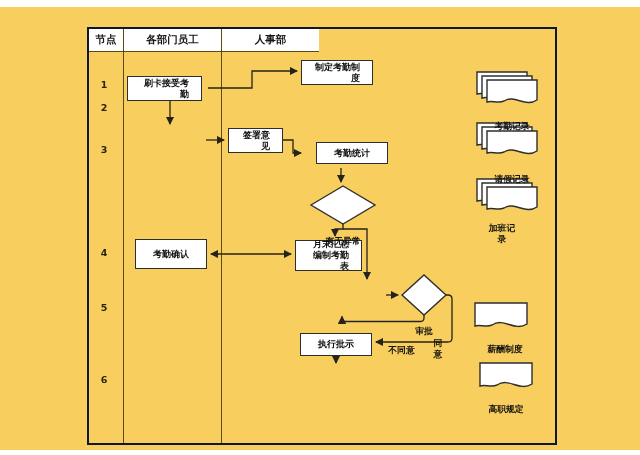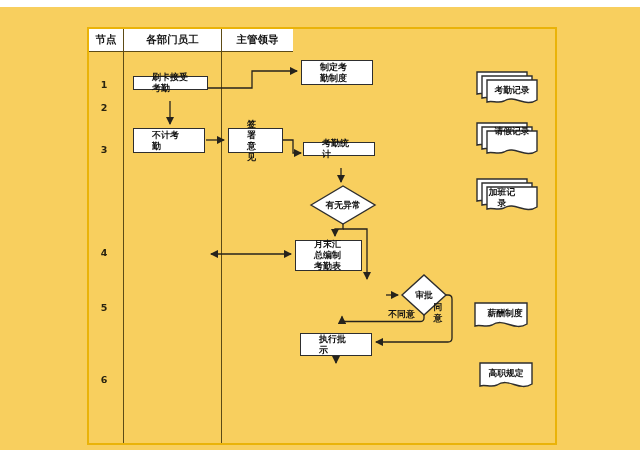--- a/index.html
+++ b/index.html
@@ -1,32 +1,32 @@
 <!DOCTYPE html>
 <html><head>
 <meta charset="utf-8">
 <style>
   html,body{margin:0;padding:0;}
   #canvas{position:relative;width:640px;height:455px;background:#ffffff;overflow:hidden;
           font-family:"DejaVu Sans",sans-serif;}
   #yellow{position:absolute;left:0;top:7px;width:640px;height:443px;background:#f8cf5e;}
   
   #lanes{position:absolute;left:87px;top:27px;width:470px;height:418px;
-         border:2px solid #eab308;box-sizing:border-box;display:flex;background:transparent;}
+         border:2px solid #0f172a;box-sizing:border-box;display:flex;background:transparent;}
   .lane{height:100%;box-sizing:border-box;border-right:1.5px solid #5d4b16;}
   .lane:last-child{border-right:none;}
   .lane-header{height:23px;box-sizing:border-box;background:#ffffff;border-bottom:1.5px solid #5d4b16;
                display:flex;align-items:center;justify-content:center;
                font-size:10.5px;font-weight:bold;color:#141414;}
   
   .box{position:absolute;background:#ffffff;border:1.4px solid #2e2e2e;box-sizing:border-box;
-       display:flex;align-items:center;justify-content:center;text-align:left;
-       font-size:9px;line-height:11px;font-weight:bold;color:#111;padding:0 18px;}
+       display:flex;align-items:center;justify-content:center;text-align:right;
+       font-size:9px;line-height:11px;font-weight:bold;color:#111;padding:0 12px;}
   .lbl{position:absolute;display:flex;align-items:center;justify-content:center;text-align:center;
-       font-size:8.8px;line-height:11px;font-weight:bold;color:#111;}
+       font-size:8.8px;line-height:11px;font-weight:bold;color:#111;margin-top:36px;}
   .nodeNum{position:absolute;width:22px;text-align:center;font-size:9.5px;font-weight:bold;color:#2a2410;}
   svg{position:absolute;left:0;top:0;}
   .edge{fill:none;stroke:#26231c;stroke-width:1.3;}
   .shape{fill:#ffffff;stroke:#2e2e2e;stroke-width:1.4;}
   #topStrip,#bottomStrip{position:absolute;left:0;width:640px;background:#ffffff;}
   #topStrip{top:0;height:7px;}
   #bottomStrip{top:450px;height:5px;}
 </style>
 </head>
 <body>
@@ -36,22 +36,22 @@
   <div id="topStrip"></div>
   <div id="bottomStrip"></div>
 
   <div id="lanes">
     <div class="lane" style="width:35px">
         <div class="lane-header">节点</div>
       </div>
     <div class="lane" style="width:98px">
         <div class="lane-header">各部门员工</div>
       </div>
-    <div class="lane" style="width:71px">
-        <div class="lane-header">主管领导</div>
+    <div class="lane" style="width:97px">
+        <div class="lane-header">人事部</div>
       </div>
   </div>
 
   <div class="nodeNum" style="left:93px;top:79px">1</div>
   <div class="nodeNum" style="left:93px;top:102px">2</div>
   <div class="nodeNum" style="left:93px;top:144px">3</div>
   <div class="nodeNum" style="left:93px;top:247px">4</div>
   <div class="nodeNum" style="left:93px;top:302px">5</div>
   <div class="nodeNum" style="left:93px;top:374px">6</div>
 
@@ -94,32 +94,32 @@
       <path class="shape" d="M477,179 H527 V199 C515,206 505,193 494,200 C488,203 482,199 477,201 Z"></path>
       <path class="shape" d="M482,183 H532 V203 C520,210 510,197 499,204 C493,207 487,203 482,205 Z"></path>
       <path class="shape" d="M487,187 H537 V207 C525,215 515,201 504,208 C498,211 492,207 487,209 Z"></path>
     </g>
 
     <path class="shape" d="M475,303 H527 V324 C514,332 504,317 492,325 C486,328 480,324 475,326 Z"></path>
 
     <path class="shape" d="M480,363 H532 V384 C519,392 509,377 497,385 C491,388 485,384 480,386 Z"></path>
   </svg>
 
-  <div class="box" style="left:133px;top:76px;width:75px;height:14px">刷卡接受考勤</div>
+  <div class="box" style="left:127px;top:76px;width:75px;height:25px">刷卡接受考勤</div>
   <div class="box" style="left:301px;top:60px;width:72px;height:25px">制定考勤制度</div>
-  <div class="box" style="left:133px;top:128px;width:72px;height:25px">不计考勤</div>
   <div class="box" style="left:228px;top:128px;width:55px;height:25px">签署意见</div>
-  <div class="box" style="left:303px;top:142px;width:72px;height:14px">考勤统计</div>
+  <div class="box" style="left:316px;top:142px;width:72px;height:22px">考勤统计</div>
   <div class="box" style="left:295px;top:240px;width:67px;height:31px">月末汇总编制考勤表</div>
+  <div class="box" style="left:135px;top:239px;width:72px;height:30px">考勤确认</div>
   <div class="box" style="left:300px;top:333px;width:72px;height:23px">执行批示</div>
 
   <div class="lbl" style="left:311px;top:199px;width:64px;height:13px">有无异常</div>
   <div class="lbl" style="left:402px;top:289px;width:44px;height:13px">审批</div>
 
   <div class="lbl" style="left:385px;top:308px;width:33px;height:12px">不同意</div>
   <div class="lbl" style="left:432px;top:299px;width:12px;height:27px">同意</div>
 
   <div class="lbl" style="left:488px;top:84px;width:48px;height:13px">考勤记录</div>
-  <div class="lbl" style="left:488px;top:125px;width:48px;height:13px">请假记录</div>
+  <div class="lbl" style="left:488px;top:137px;width:48px;height:13px">请假记录</div>
   <div class="lbl" style="left:488px;top:191px;width:28px;height:13px">加班记录</div>
   <div class="lbl" style="left:477px;top:307px;width:56px;height:13px">薪酬制度</div>
   <div class="lbl" style="left:482px;top:367px;width:48px;height:13px">高职规定</div>
 </div>
 
 </body></html>

